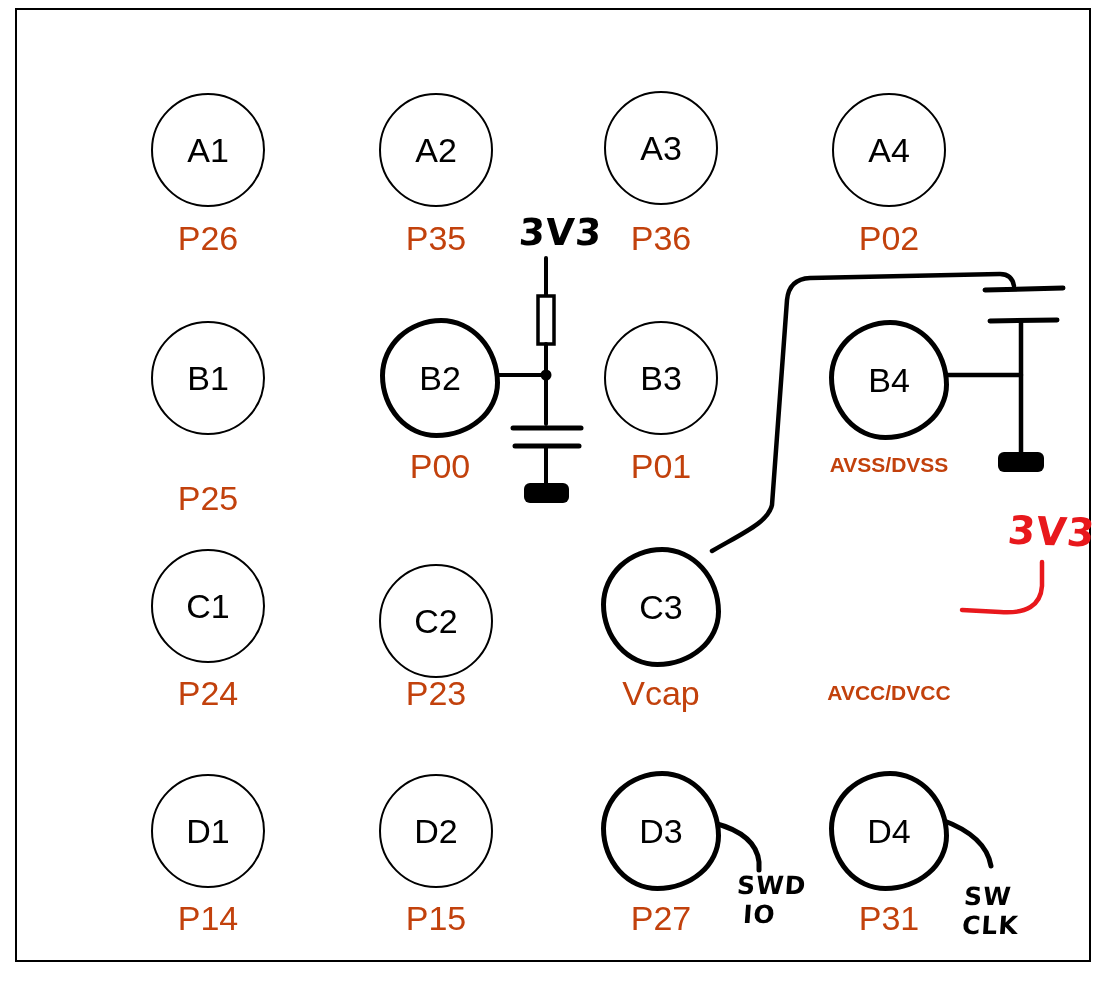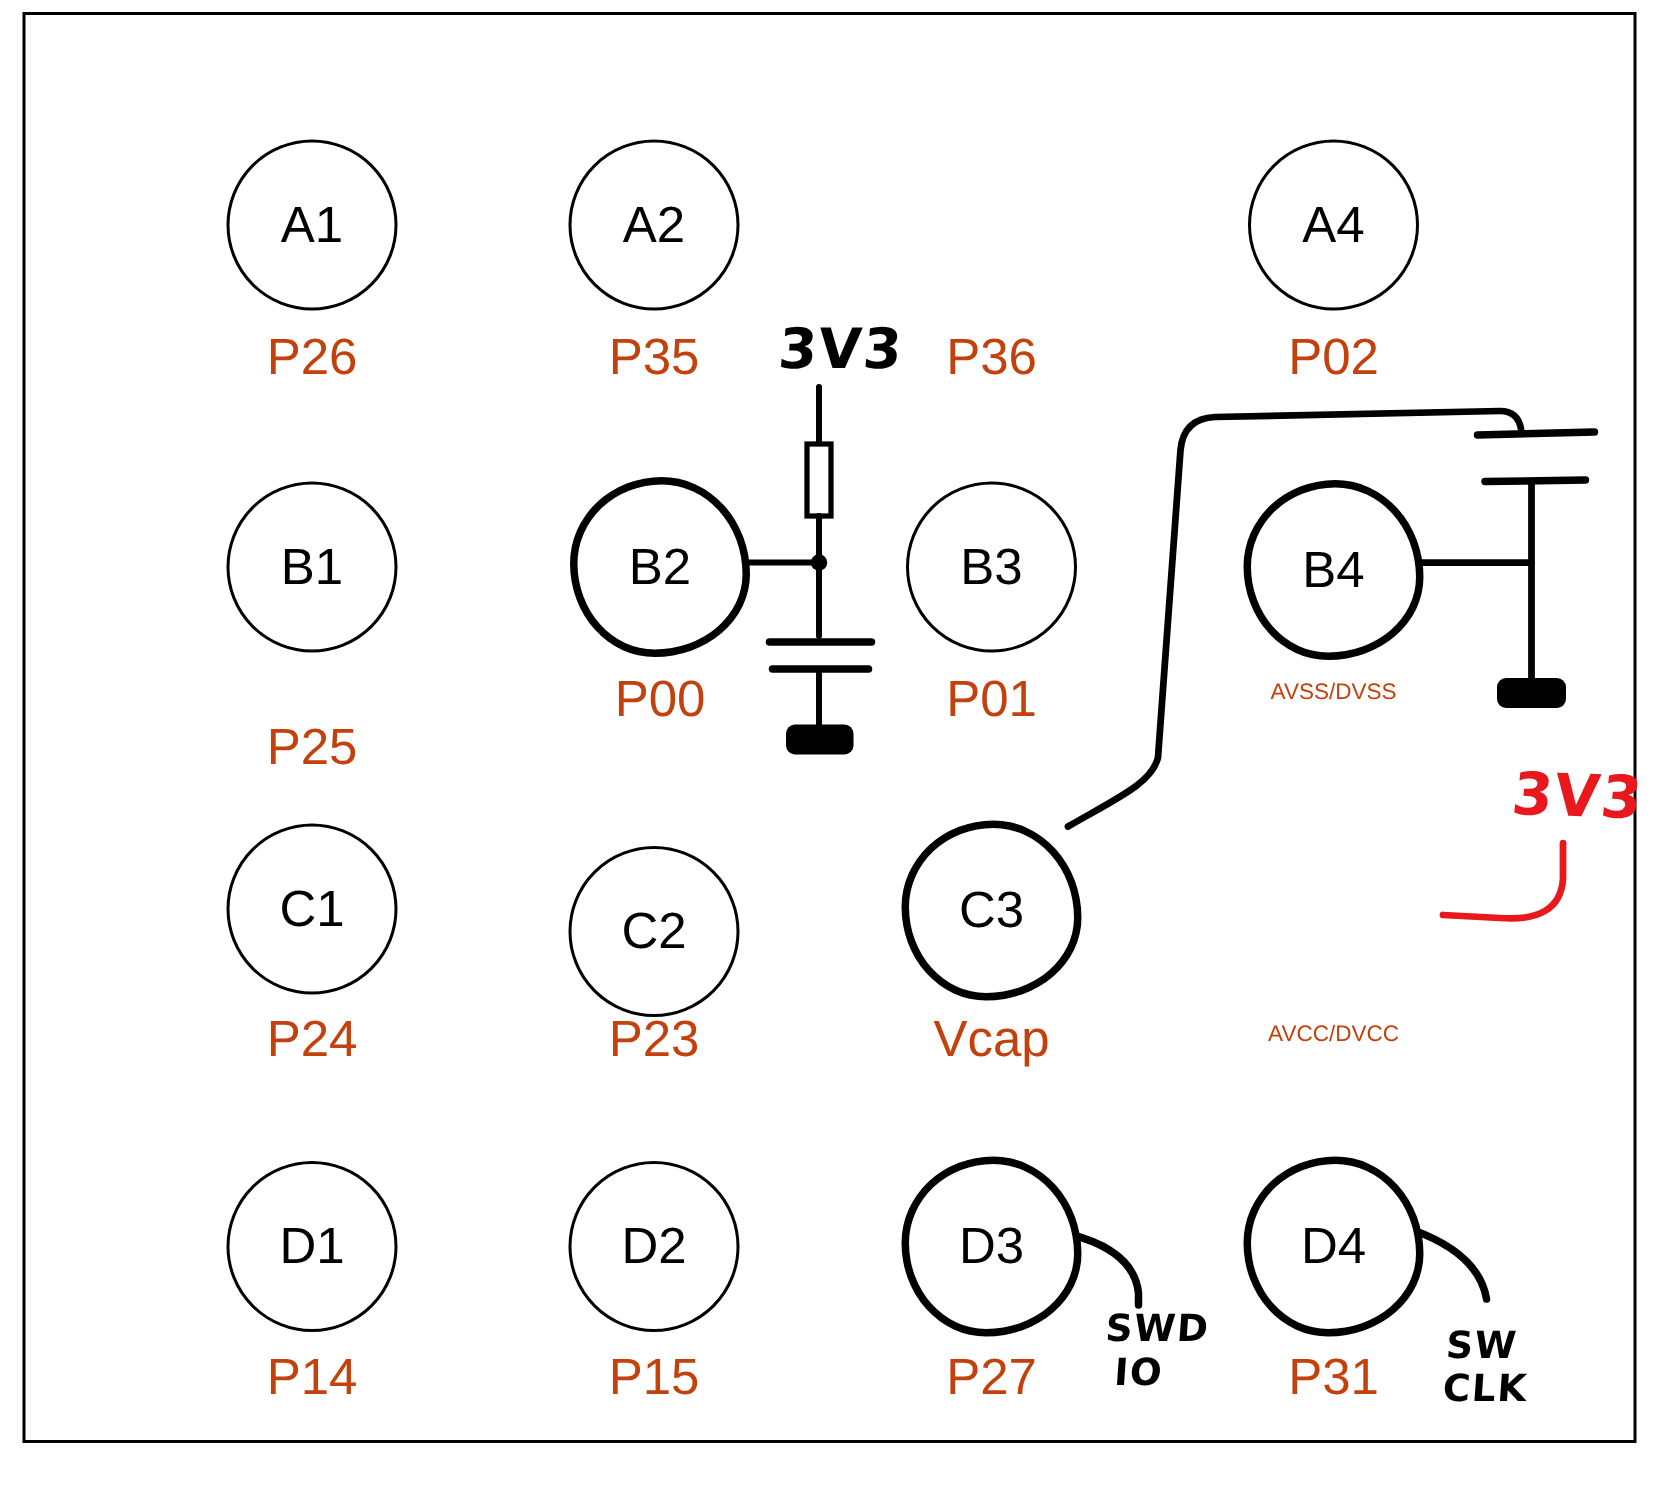--- a/index.html
+++ b/index.html
@@ -32,21 +32,22 @@
     border-radius:51% 49% 53% 47% / 48% 54% 46% 52%;
   }
   .pin-label{
     position:absolute;
     width:180px;
     text-align:center;
     font-size:34px;color:#c2410c;
     font-family:"Liberation Sans", sans-serif;
   }
   .pin-label.small{
-    font-size:15px;
+    font-size:21px;
+    font-weight:bold;
   }
   .hand{
     position:absolute;
     font-family:"DejaVu Sans", sans-serif;
     font-weight:bold;
     color:#000;
     line-height:1.0;
     letter-spacing:1px;
     transform:skewX(-4deg);
   }
@@ -97,20 +98,23 @@
     <g stroke="#000" fill="none" stroke-width="5" stroke-linecap="round">
       <path d="M 942 820 Q 986 836 991 866"></path>
     </g>
   </svg>
 
   <div class="pin" style="left:151px;top:93px;">
       <span>A1</span>
     </div>
   <div class="pin" style="left:379px;top:93px;">
       <span>A2</span>
+    </div>
+  <div class="pin" style="left:604px;top:91px;">
+      <span>A3</span>
     </div>
   <div class="pin" style="left:832px;top:93px;">
       <span>A4</span>
     </div>
   <div class="pin-label" style="left:118px;top:219px;">P26</div>
   <div class="pin-label" style="left:346px;top:219px;">P35</div>
   <div class="pin-label" style="left:571px;top:219px;">P36</div>
   <div class="pin-label" style="left:799px;top:219px;">P02</div>
 
   <div class="pin" style="left:151px;top:321px;">

